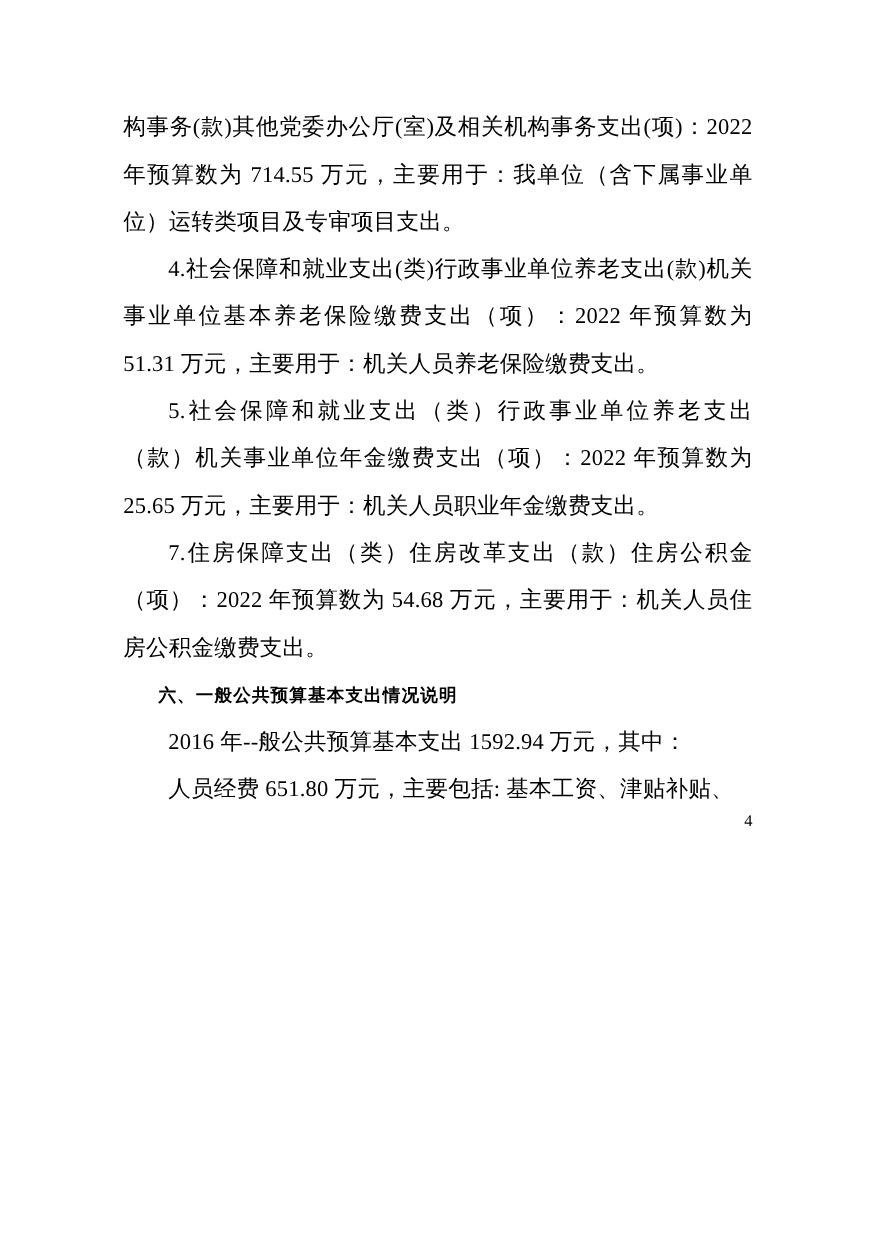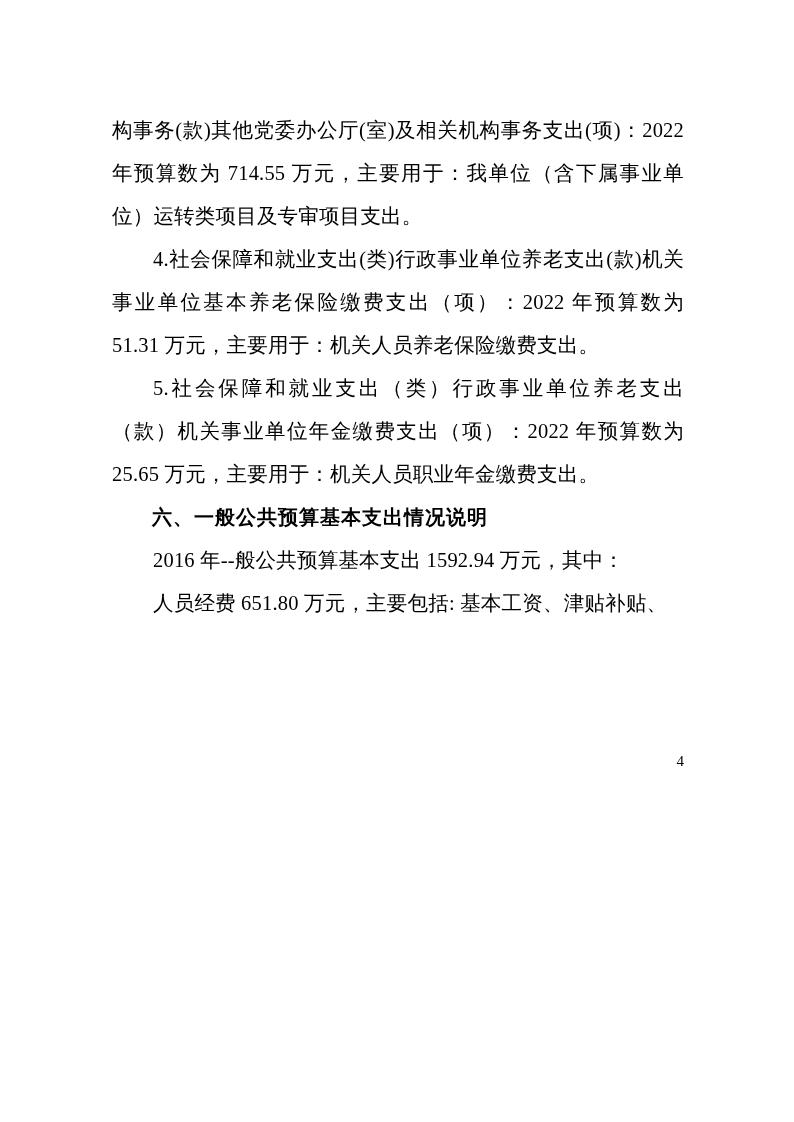--- a/index.html
+++ b/index.html
@@ -11,21 +11,21 @@
     width: 794px;
     height: 1122px;
     position: relative;
     font-family: "Liberation Serif", "DejaVu Serif", serif;
     color: #000000;
     overflow: hidden;
   }
   .page {
     position: absolute;
     left: 0;
-    top: 14px;
+    top: 0;
     width: 794px;
     height: 834px;
     box-sizing: border-box;
     padding: 95px 110px 60px 112px;
   }
   .doc-body {
     font-size: 20.5px;
     line-height: 43px;
     text-align: justify;
     text-justify: inter-ideograph;
@@ -38,40 +38,41 @@
     text-justify: inter-ideograph;
   }
   p.para.noindent {
     text-indent: 0;
   }
   p.heading {
     margin: 0;
     text-indent: 2em;
     font-weight: bold;
     font-family: Liberation Serif, serif;
-    font-size: 20px;
+    font-size: 16px;
     letter-spacing: 1px;
   }
   .page-number {
     position: absolute;
     right: 110px;
     bottom: 78px;
     font-size: 15px;
     font-family: "Liberation Serif", "DejaVu Serif", serif;
     color: #000000;
   }
 </style>
 </head>
 <body>
 
 <div class="page">
   <div class="doc-body">
 
     <p class="para noindent">构事务(款)其他党委办公厅(室)及相关机构事务支出(项)：2022 年预算数为 714.55 万元，主要用于：我单位（含下属事业单位）运转类项目及专审项目支出。</p>
     <p class="para">4.社会保障和就业支出(类)行政事业单位养老支出(款)机关事业单位基本养老保险缴费支出（项）：2022 年预算数为 51.31 万元，主要用于：机关人员养老保险缴费支出。</p>
     <p class="para">5.社会保障和就业支出（类）行政事业单位养老支出（款）机关事业单位年金缴费支出（项）：2022 年预算数为 25.65 万元，主要用于：机关人员职业年金缴费支出。</p>
+    <p class="para">7.住房保障支出（类）住房改革支出（款）住房公积金（项）：2022 年预算数为 54.68 万元，主要用于：机关人员住房公积金缴费支出。</p>
     <p class="heading">六、一般公共预算基本支出情况说明</p>
     <p class="para">2016 年--般公共预算基本支出 1592.94 万元，其中：</p>
     <p class="para">人员经费 651.80 万元，主要包括: 基本工资、津贴补贴、</p>
 
   </div>
   <div class="page-number">4</div>
 </div>
 
 </body></html>

